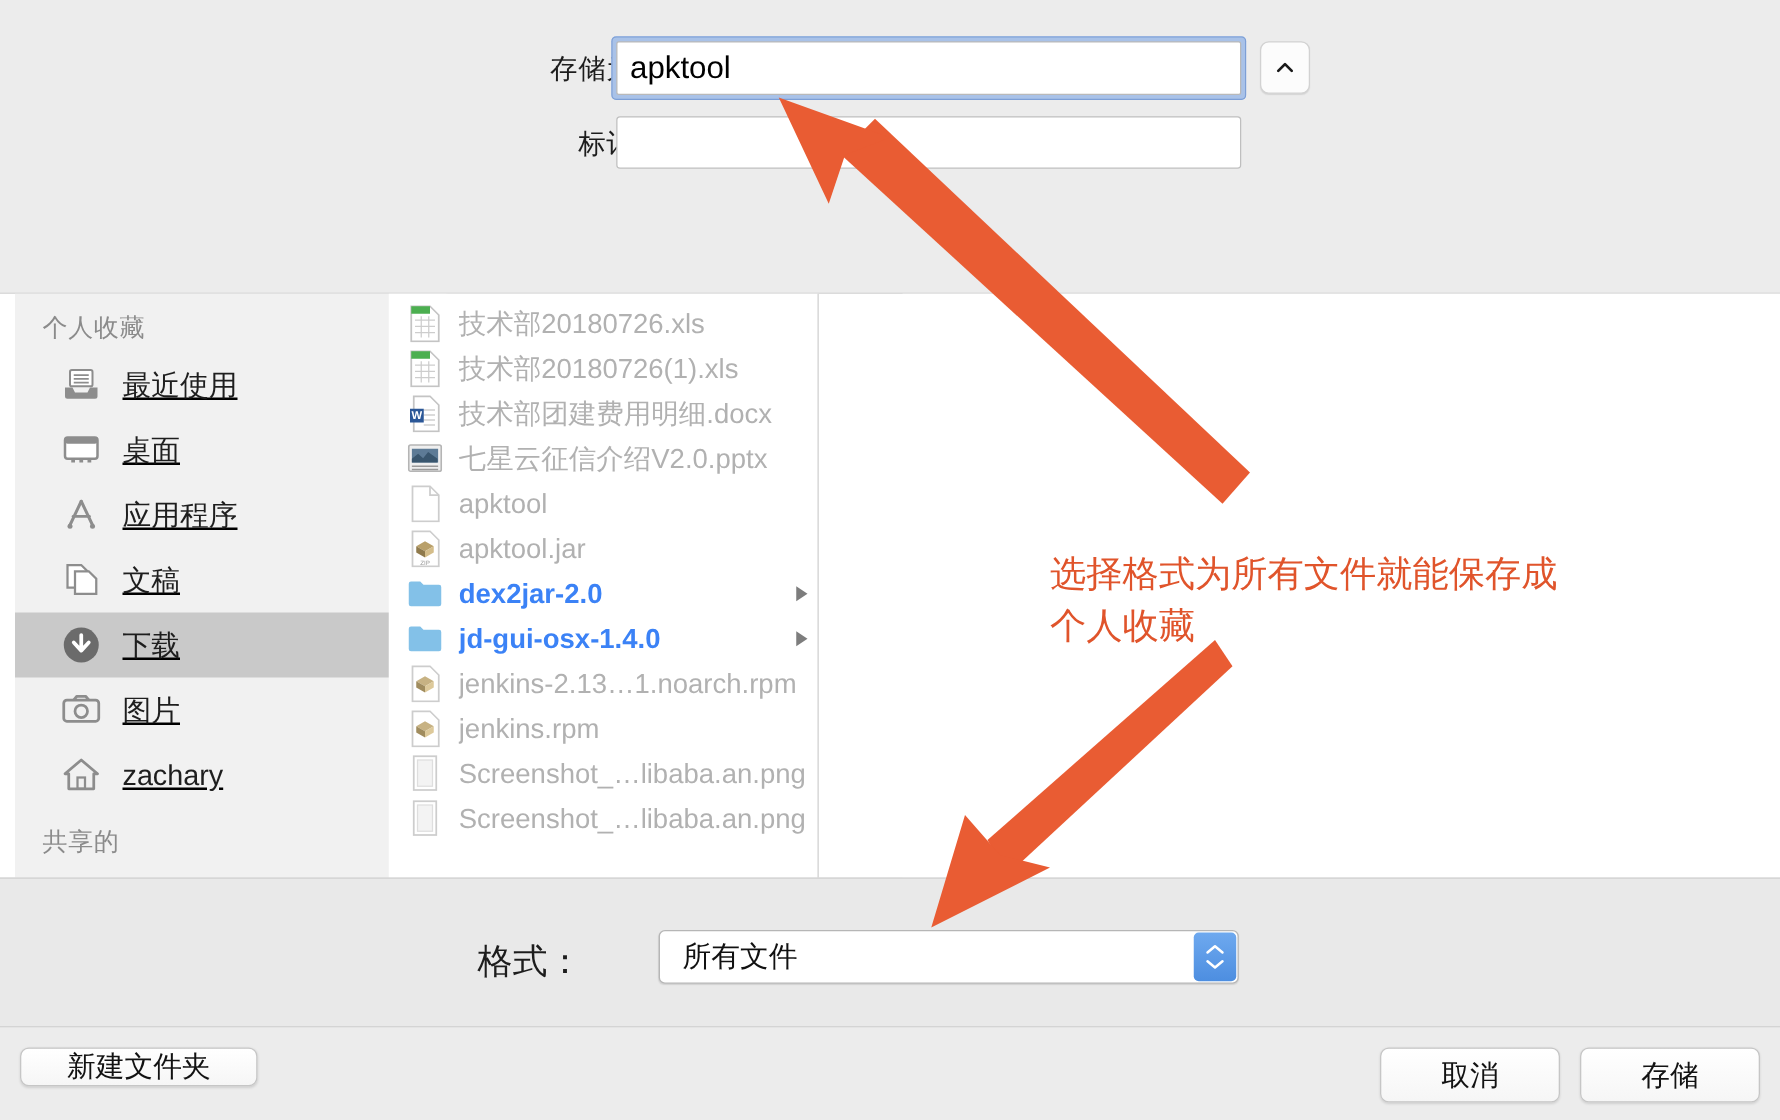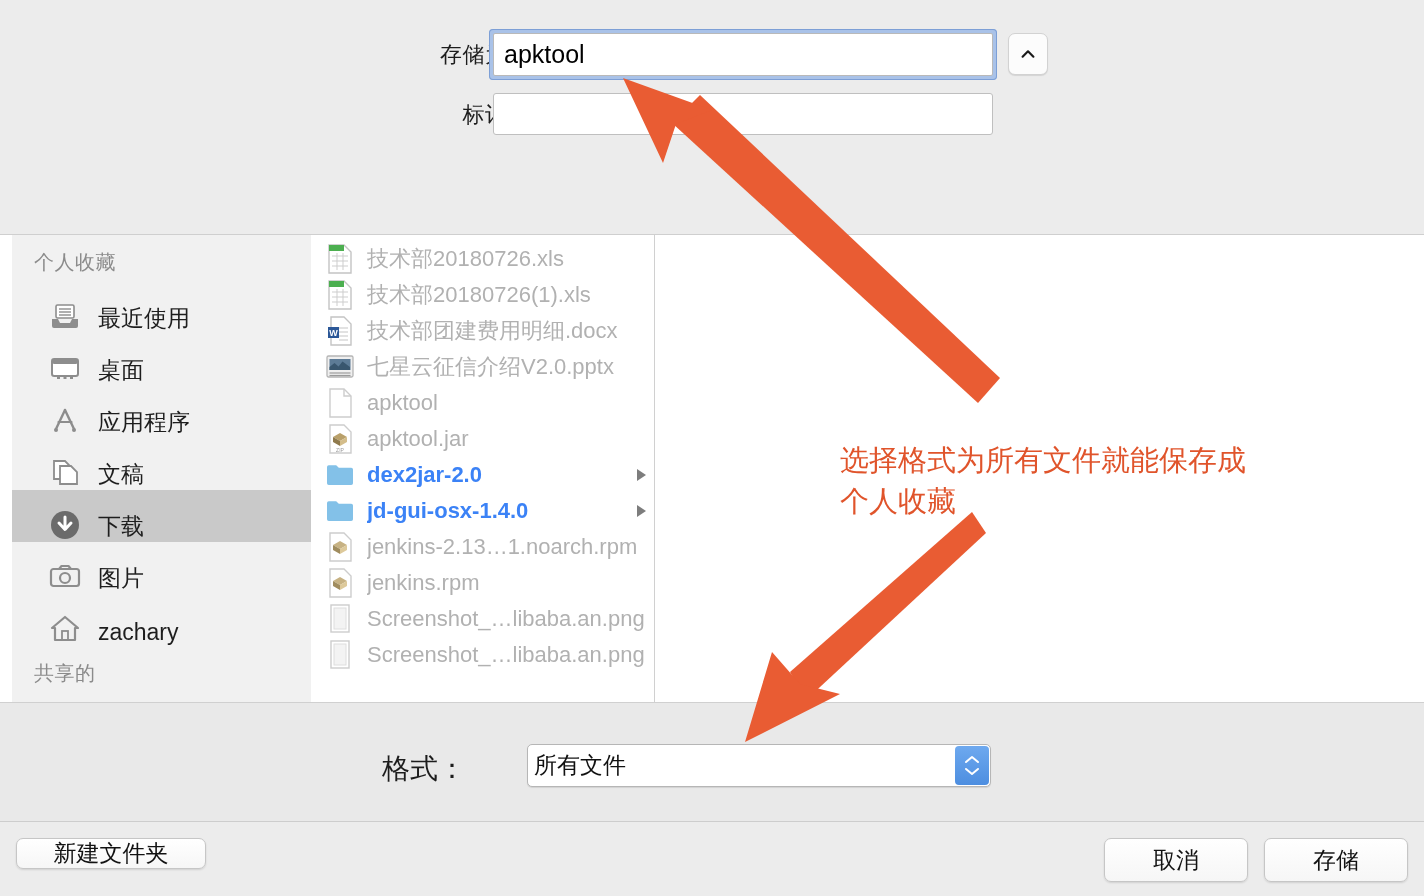--- a/index.html
+++ b/index.html
@@ -83,40 +83,40 @@
   }
   .search-ph { font-size: 23px; color: #8c8c8c; }
 
   
   .browser { position: absolute; left: 0; top: 234px; width: 1424px; height: 468px; background: #fff; border-top: 1px solid #cfcfcf; }
   .sidebar {
     position: absolute; left: 12px; top: 0; width: 346px; height: 468px;
     background: #f1f1f1; border-right: 1px solid #d3d3d3; padding-top: 8px;
   }
   .sb-head { font-size: 20px; color: #8b8b8b; padding: 6px 0 6px 22px; letter-spacing: .5px; }
-  .sb-item { height: 52px; display: flex; align-items: flex-end; padding-left: 36px; gap: 16px; }
+  .sb-item { height: 52px; display: flex; align-items: center; padding-left: 36px; gap: 16px; text-decoration: underline; }
   .sb-item.selected { background: #c9c9c9; }
   .sb-label { font-size: 23px; color: #1e1e1e; }
   .sb-icon { width: 34px; height: 34px; display: flex; align-items: center; justify-content: center; flex: 0 0 34px; }
 
   .filecol { position: absolute; left: 311px; top: 0; width: 344px; height: 468px; background: #fff; border-right: 1px solid #d0d0d0; padding-top: 6px; }
   .frow { height: 36px; display: flex; align-items: center; padding: 0 6px 0 14px; gap: 12px; }
   .fname { font-size: 22px; color: #b1b1b1; white-space: nowrap; overflow: hidden; }
   .frow.enabled .fname { color: #3b82f6; font-weight: bold; }
   .ficon { width: 30px; height: 32px; flex: 0 0 30px; display: flex; align-items: center; justify-content: center; }
   .tri { margin-left: auto; width: 14px; height: 16px; }
   .emptycol { position: absolute; left: 722px; top: 0; width: 702px; height: 468px; background: #fff; }
 
   
   .formatbar { position: absolute; left: 0; top: 702px; width: 1424px; height: 120px; background: #e9e9e9; border-top: 1px solid #d0d0d0; border-bottom: 1px solid #cdcdcd; }
   .fmt-label { position: absolute; left: 266px; top: 750px; width: 200px; text-align: right; font-size: 28px; color: #1d1d1d; }
   .fmt-select {
     position: absolute; left: 527px; top: 744px; width: 464px; height: 43px;
     background: #fff; border: 1px solid #b6b6b6; border-radius: 5px;
-    display: flex; align-items: center; padding-left: 6px;
+    display: flex; align-items: center; padding-left: 18px;
     box-shadow: 0 1px 1px rgba(0,0,0,.10);
   }
   .fmt-value { font-size: 23px; color: #111; }
   .fmt-stepper {
     position: absolute; left: 955px; top: 746px; width: 34px; height: 39px;
     background: linear-gradient(#6ea9ef,#4d8ee0); border-radius: 4px;
     display: flex; flex-direction: column; align-items: center; justify-content: center; gap: 3px;
   }
 
   

